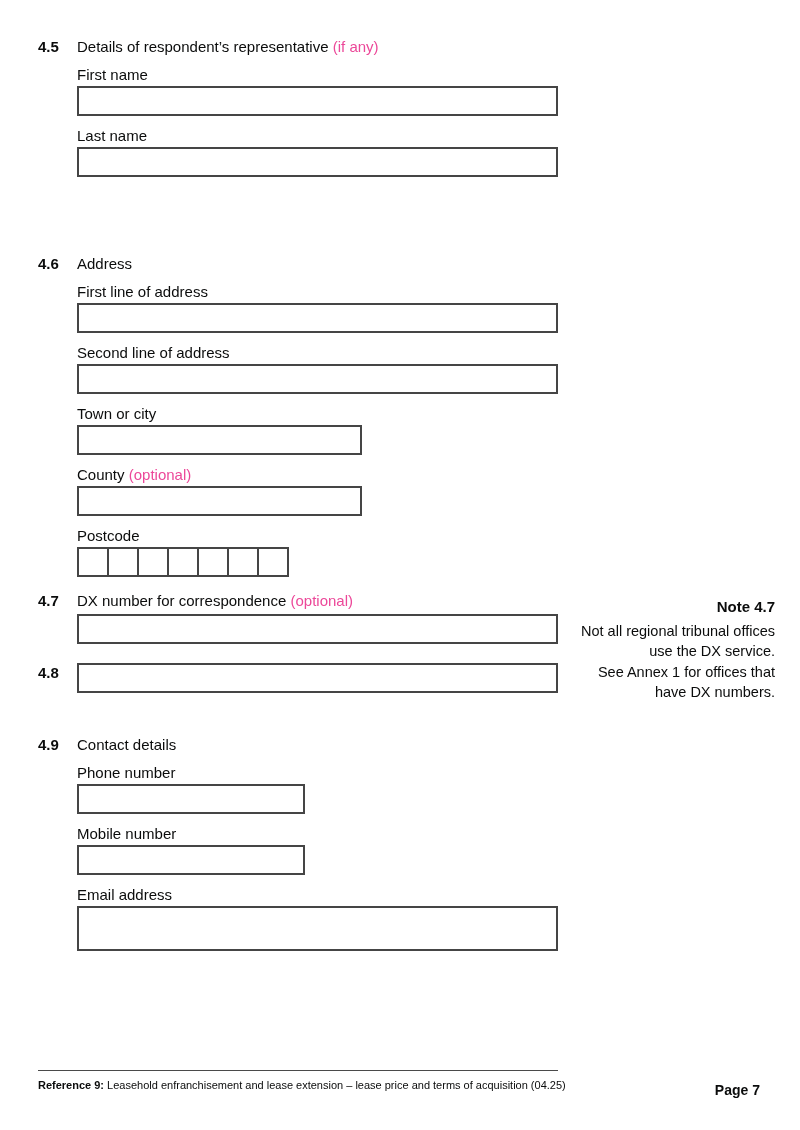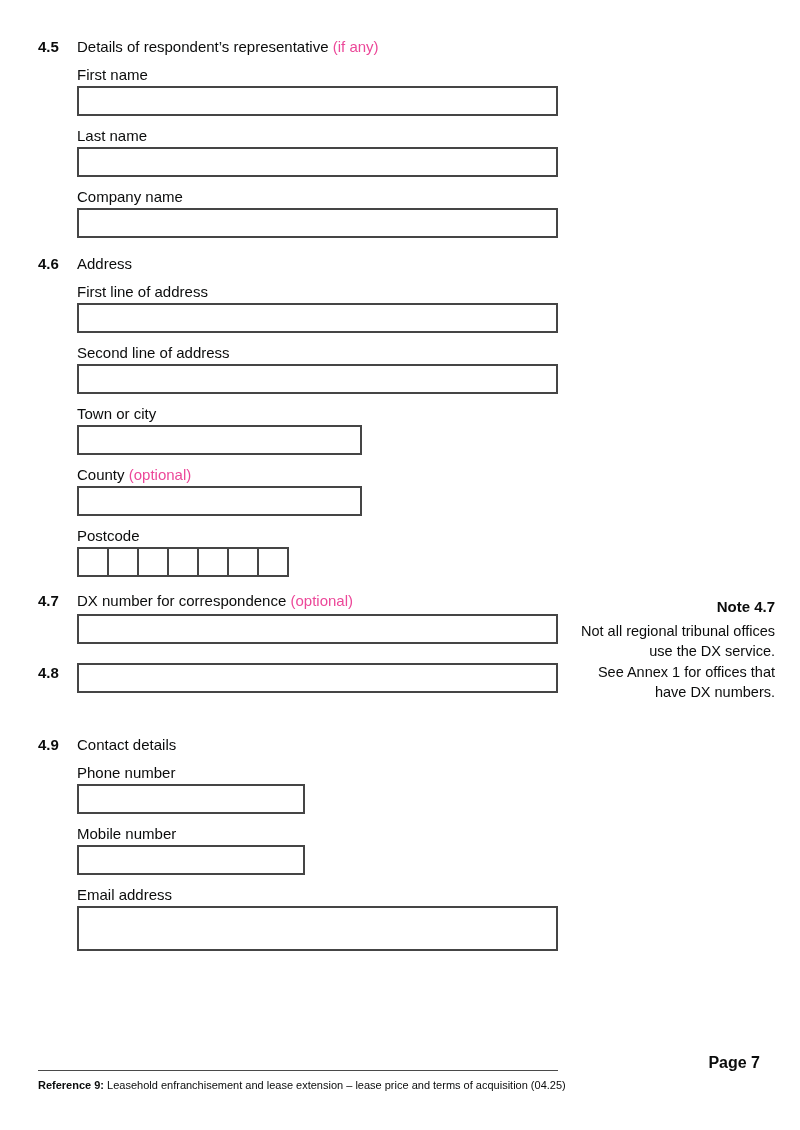--- a/index.html
+++ b/index.html
@@ -26,40 +26,36 @@
     box-sizing:border-box;width:32px;height:30px;border:2px solid #454545;
     margin-left:-2px;background:#ffffff;
   }
   .pc-cell:first-child{margin-left:0;}
   .note{position:absolute;left:575px;top:597px;width:200px;text-align:right;}
   .note-title{font-size:15px;font-weight:bold;line-height:19px;margin:0 0 6px 0;}
   .note-para{font-size:14.5px;line-height:19.5px;margin:0 0 2px 0;}
   .footer-rule{position:absolute;left:38px;top:1070px;width:520px;height:1px;background:#4a4a4a;}
   .footer-text{position:absolute;left:38px;top:1078px;font-size:11px;line-height:14px;white-space:nowrap;}
   .b{font-weight:bold;}
-  .page-number{position:absolute;right:40px;top:1055px;font-size:16px;font-weight:bold;line-height:15px;}
+  .page-number{position:absolute;right:40px;top:1083px;font-size:14px;font-weight:bold;line-height:15px;}
 </style>
 </head>
 <body>
 
 <div class="section" style="top:37px">
   <span class="sec-num">4.5</span>
   <div class="sec-body">
     <div class="sec-heading"><span>Details of respondent’s representative</span>
       <span class="muted">(if any)</span></div>
     <div class="field">
       <div class="label">First name</div>
       <div class="box w-full"></div>
     </div>
     <div class="field">
       <div class="label">Last name</div>
-      <div class="box w-full"></div>
-    </div>
-    <div class="field">
-      <div class="label">Company name</div>
       <div class="box w-full"></div>
     </div>
   </div>
 </div>
 
 <div class="section" style="top:254px">
   <span class="sec-num">4.6</span>
   <div class="sec-body">
     <div class="sec-heading"><span>Address</span></div>
     <div class="field">

